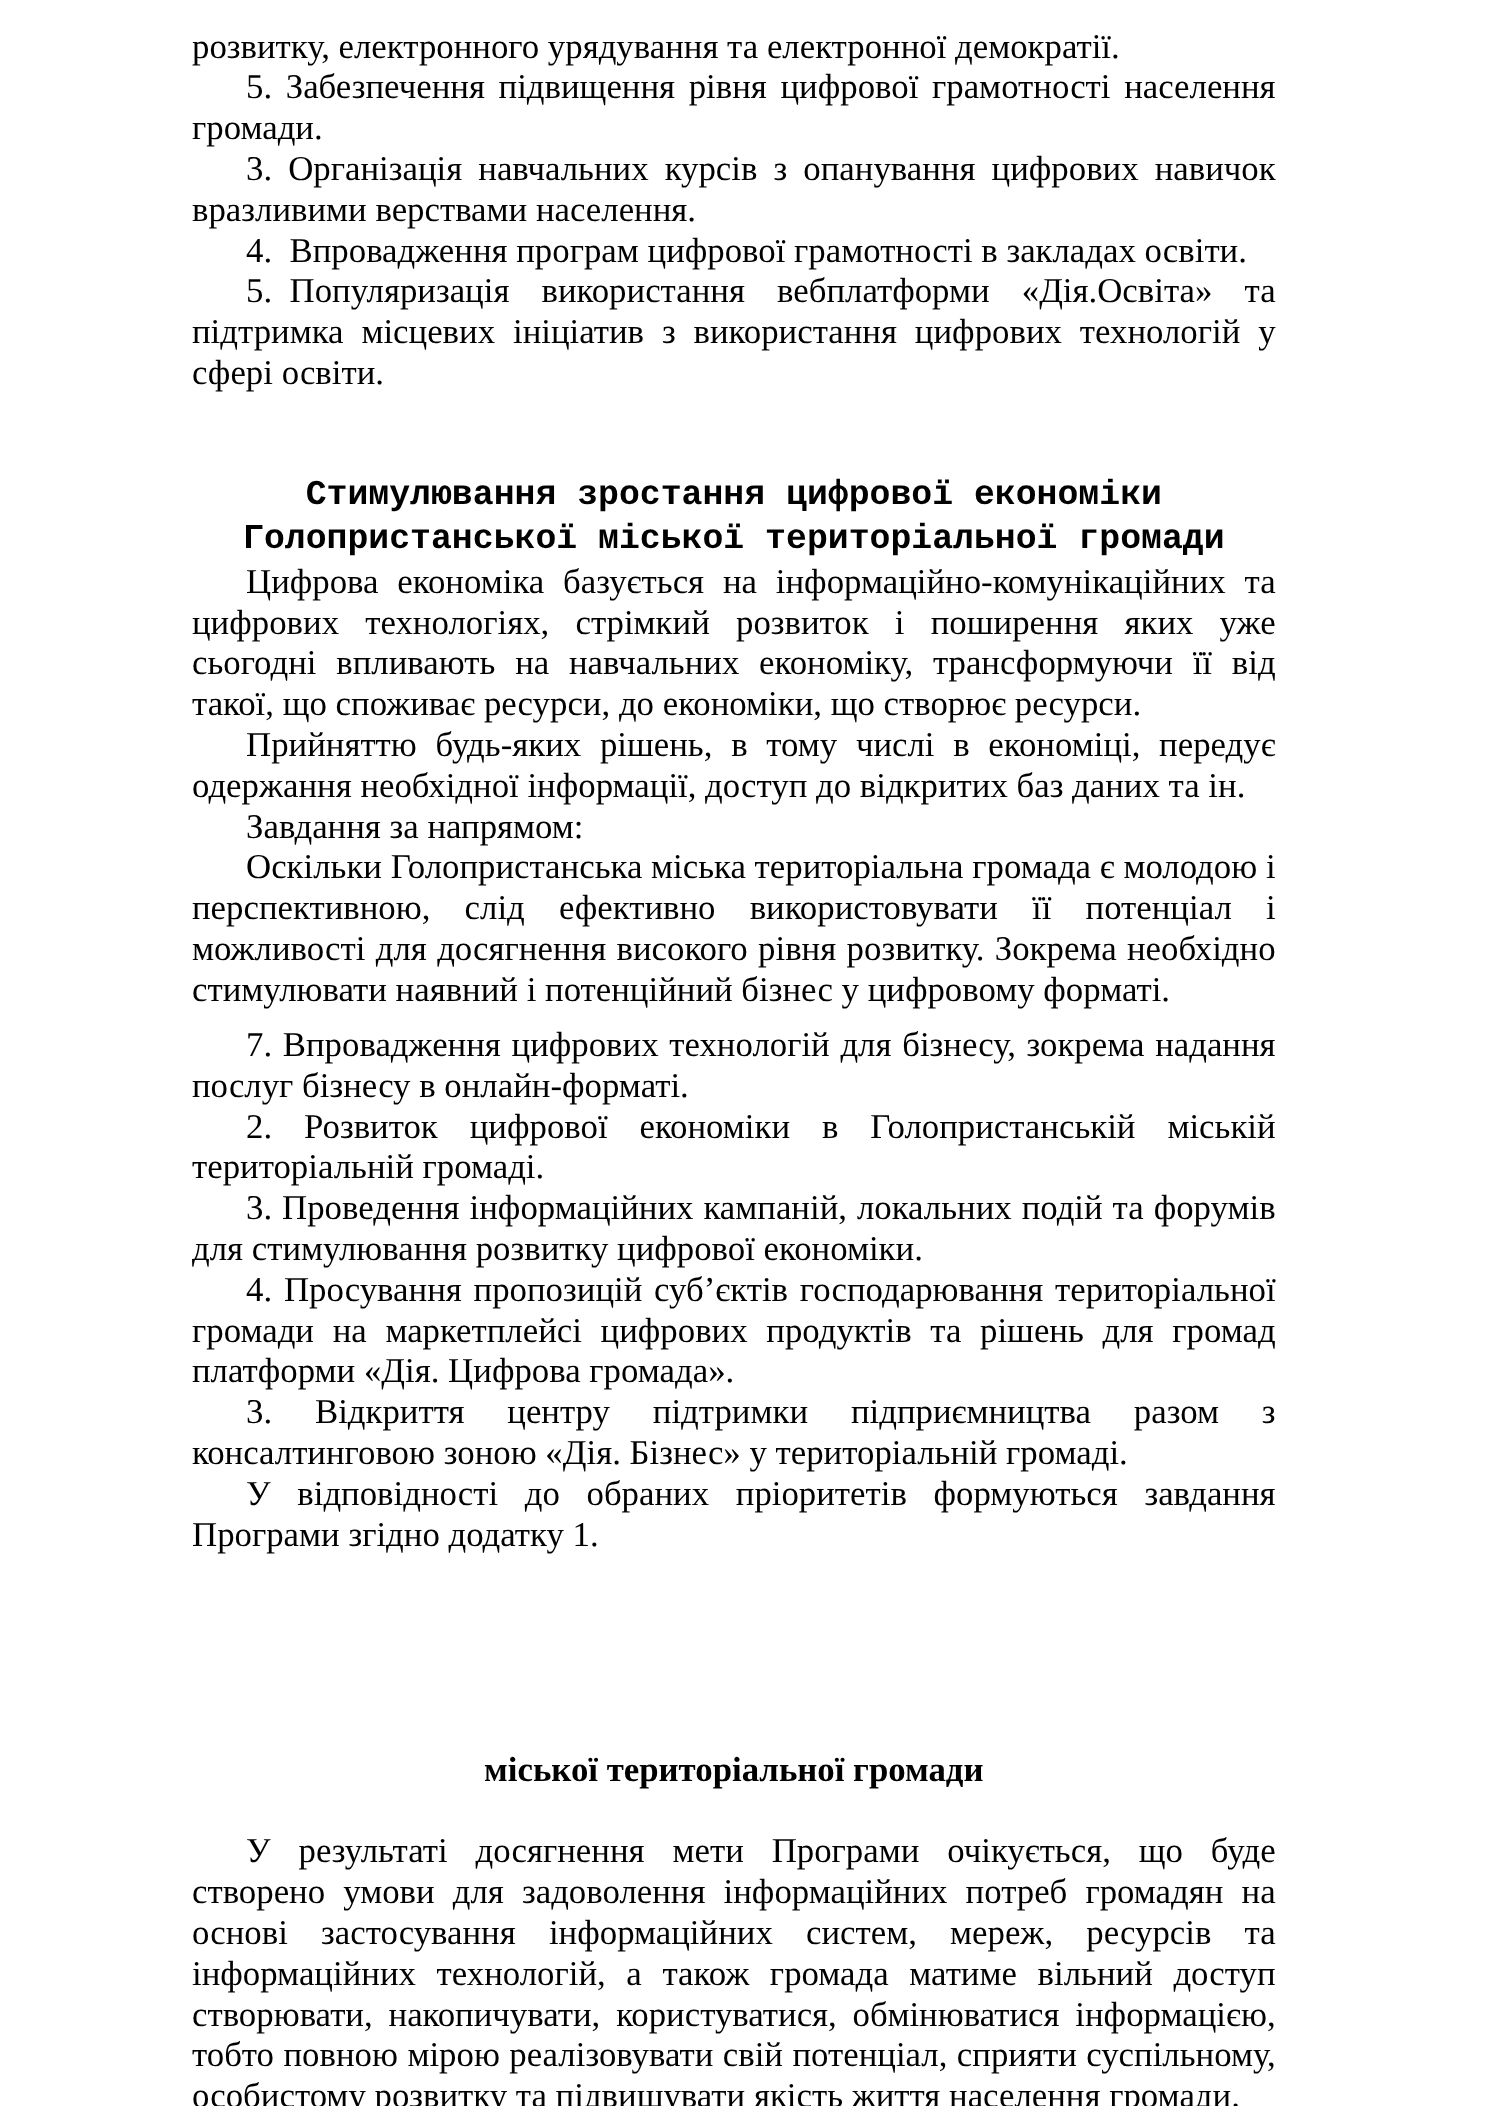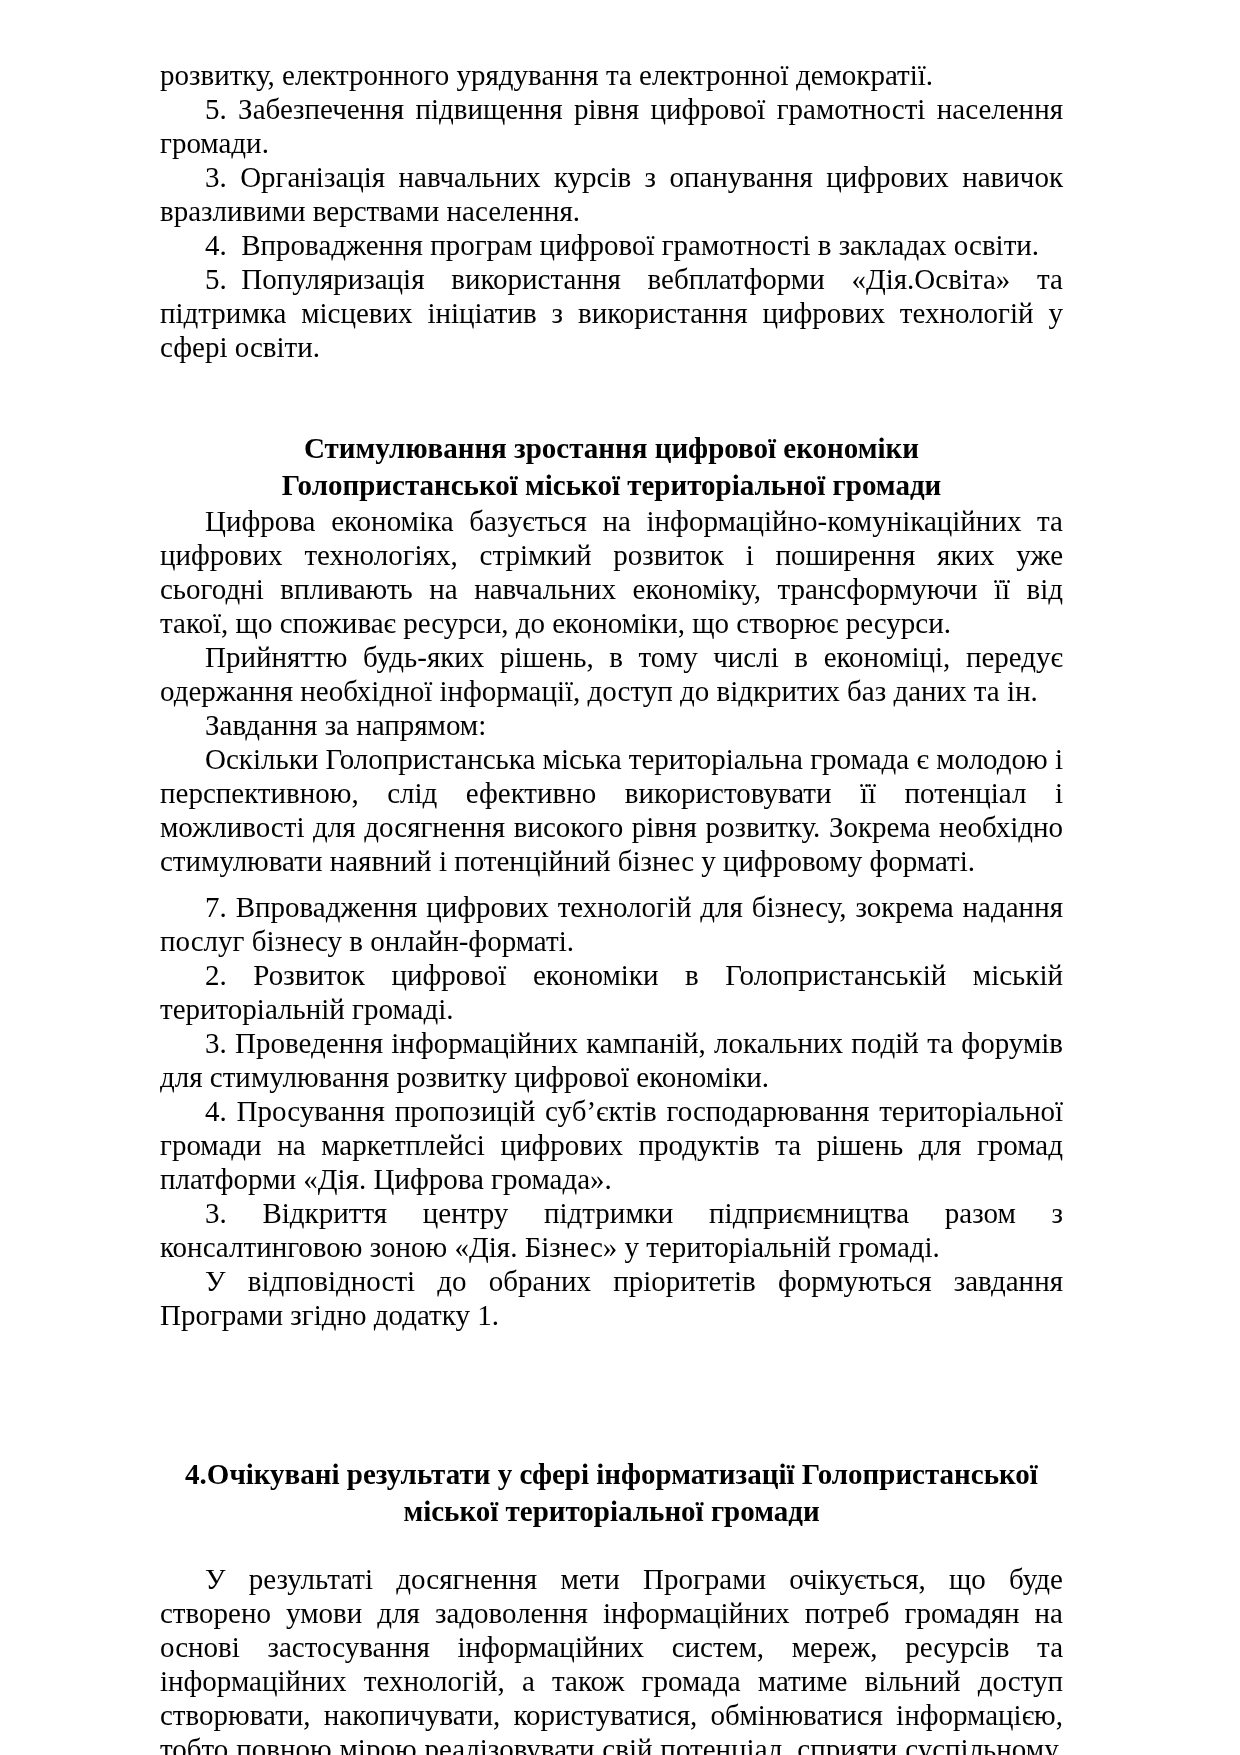--- a/index.html
+++ b/index.html
@@ -24,31 +24,30 @@
     top: 22px;
     width: 903px;
   }
   .para {
     margin: 0;
     text-align: justify;
     text-indent: 45px;
   }
   .para.no-indent {
     text-indent: 0;
-    margin-top: 36px;
   }
   .heading {
     margin: 0;
     font-weight: bold;
     font-size: 29px;
     line-height: 37px;
     text-align: center;
     text-indent: 0;
   }
-  .heading-economy { margin-top: 66px; }
+  .heading-economy { margin-top: 66px; font-family: Liberation Mono, monospace; }
   .heading-results { margin-top: 62px; }
   .gap-before-results-heading { height: 62px; }
   .tasks-first { margin-top: 12px; }
   .para-results { margin-top: 32px; }
 </style>
 </head>
 <body>
 
 <div class="page">
   <div class="content">
@@ -75,20 +74,20 @@
     <p class="para">2. Розвиток цифрової економіки в Голопристанській міській територіальній громаді.</p>
     <p class="para">3. Проведення інформаційних кампаній, локальних подій та форумів для стимулювання розвитку цифрової економіки.</p>
     <p class="para">4. Просування пропозицій суб’єктів господарювання територіальної громади на маркетплейсі цифрових продуктів та рішень для громад платформи «Дія. Цифрова громада».</p>
     <p class="para">3. Відкриття центру підтримки підприємництва разом з консалтинговою зоною «Дія. Бізнес» у територіальній громаді.</p>
 
     <p class="para">У відповідності до обраних пріоритетів формуються завдання Програми згідно додатку 1.</p>
 
     <div class="gap-before-results-heading"></div>
 
     <h2 class="heading heading-results">
-      <span>4.Очікувані результати у сфері інформатизації Голопристанської</span><br>
+      <br>
       <span>міської територіальної громади</span>
     </h2>
 
     <p class="para para-results">У результаті досягнення мети Програми очікується, що буде створено умови для задоволення інформаційних потреб громадян на основі застосування інформаційних систем, мереж, ресурсів та інформаційних технологій, а також громада матиме вільний доступ створювати, накопичувати, користуватися, обмінюватися інформацією, тобто повною мірою реалізовувати свій потенціал, сприяти суспільному, особистому розвитку та підвищувати якість життя населення громади.</p>
 
   </div>
 </div>
 
 </body></html>

